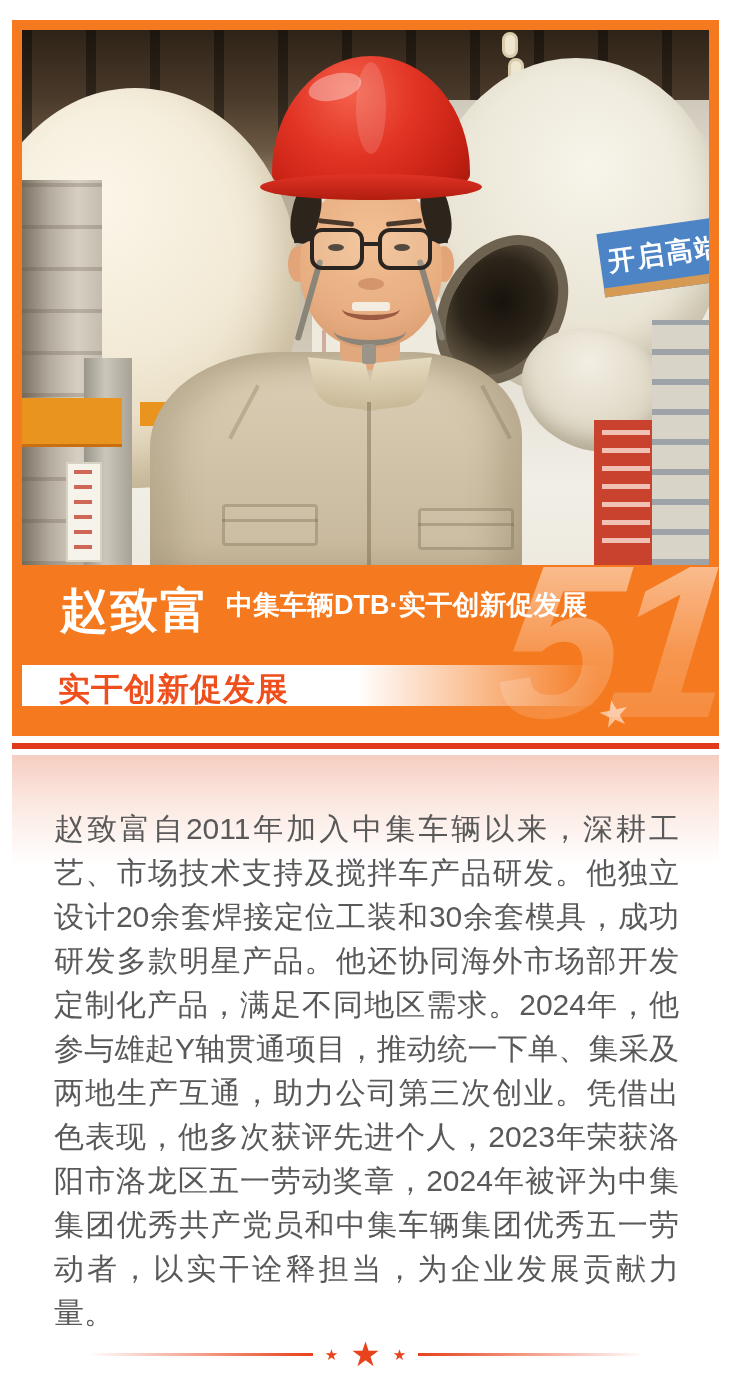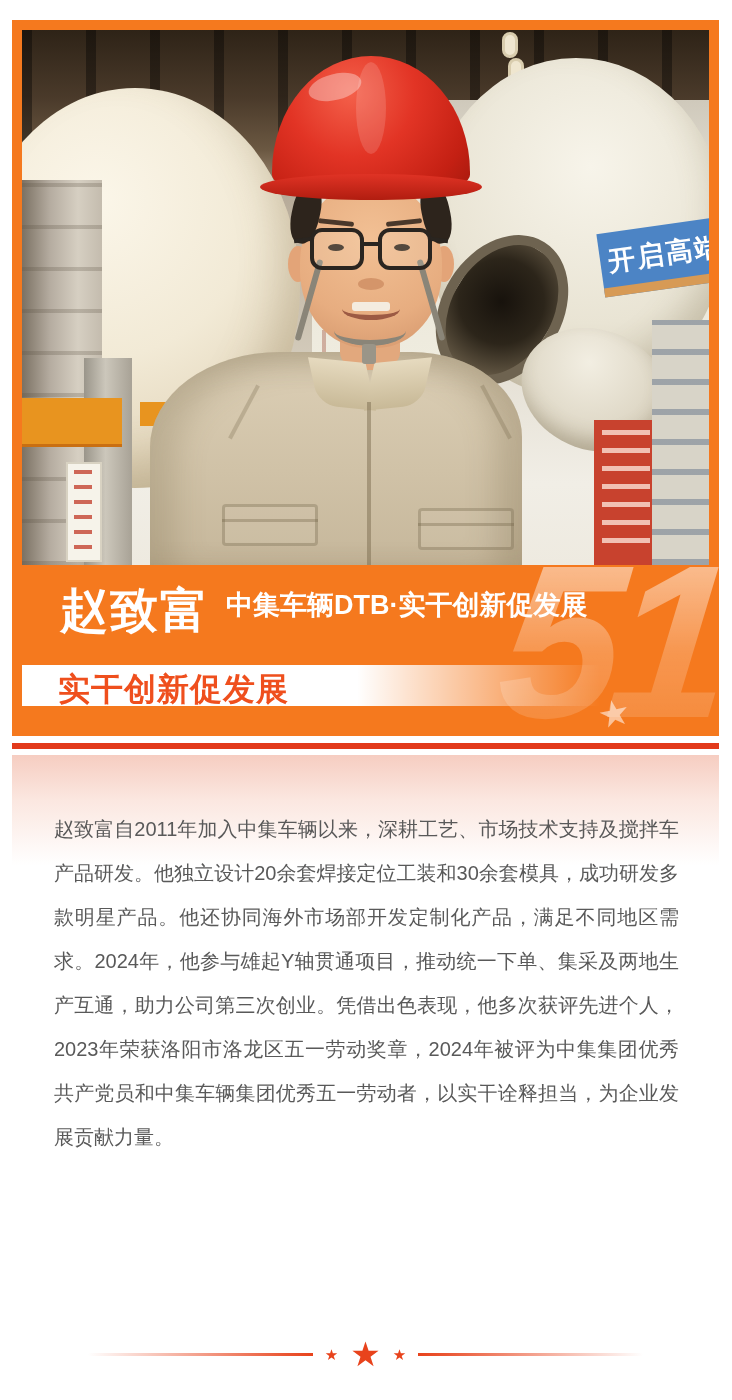--- a/index.html
+++ b/index.html
@@ -130,21 +130,21 @@
   .slogan-bar { position:absolute; left:10px; top:100px; width:578px; height:41px;
     background:linear-gradient(90deg,#ffffff 0%,#ffffff 58%,rgba(255,255,255,0) 100%); }
   .slogan-text { color:#ef4f1d; font-weight:bold; font-size:32px; line-height:48px; padding-left:36px; letter-spacing:1px; }
 
   
   .red-line { position:absolute; left:12px; top:743px; width:707px; height:6px; background:#e23a1b; }
 
   
   .card { position:absolute; left:12px; top:755px; width:707px; height:645px;
     background:linear-gradient(180deg,#f6cdc1 0px,#fbe7e0 45px,#ffffff 110px); }
-  .article { padding:52px 40px 0 42px; font-size:20px; line-height:44px; color:#595959;
+  .article { padding:52px 40px 0 42px; font-size:30px; line-height:44px; color:#595959;
     text-align:justify; text-justify:inter-ideograph; word-break:break-all; }
 
   .divider { position:absolute; left:0; top:582px; width:100%; display:flex; align-items:center; justify-content:center; gap:12px; }
   .div-line { width:225px; height:3px; }
   .div-line.l { background:linear-gradient(90deg, rgba(232,67,28,0) 0%, rgba(232,67,28,.9) 88%, #e8431c 100%); }
   .div-line.r { background:linear-gradient(270deg, rgba(232,67,28,0) 0%, rgba(232,67,28,.9) 88%, #e8431c 100%); }
   .div-star-big { color:#e8431c; font-size:34px; line-height:34px; }
   .div-star-small { color:#e8431c; font-size:15px; line-height:15px; }
 </style>
 </head>

